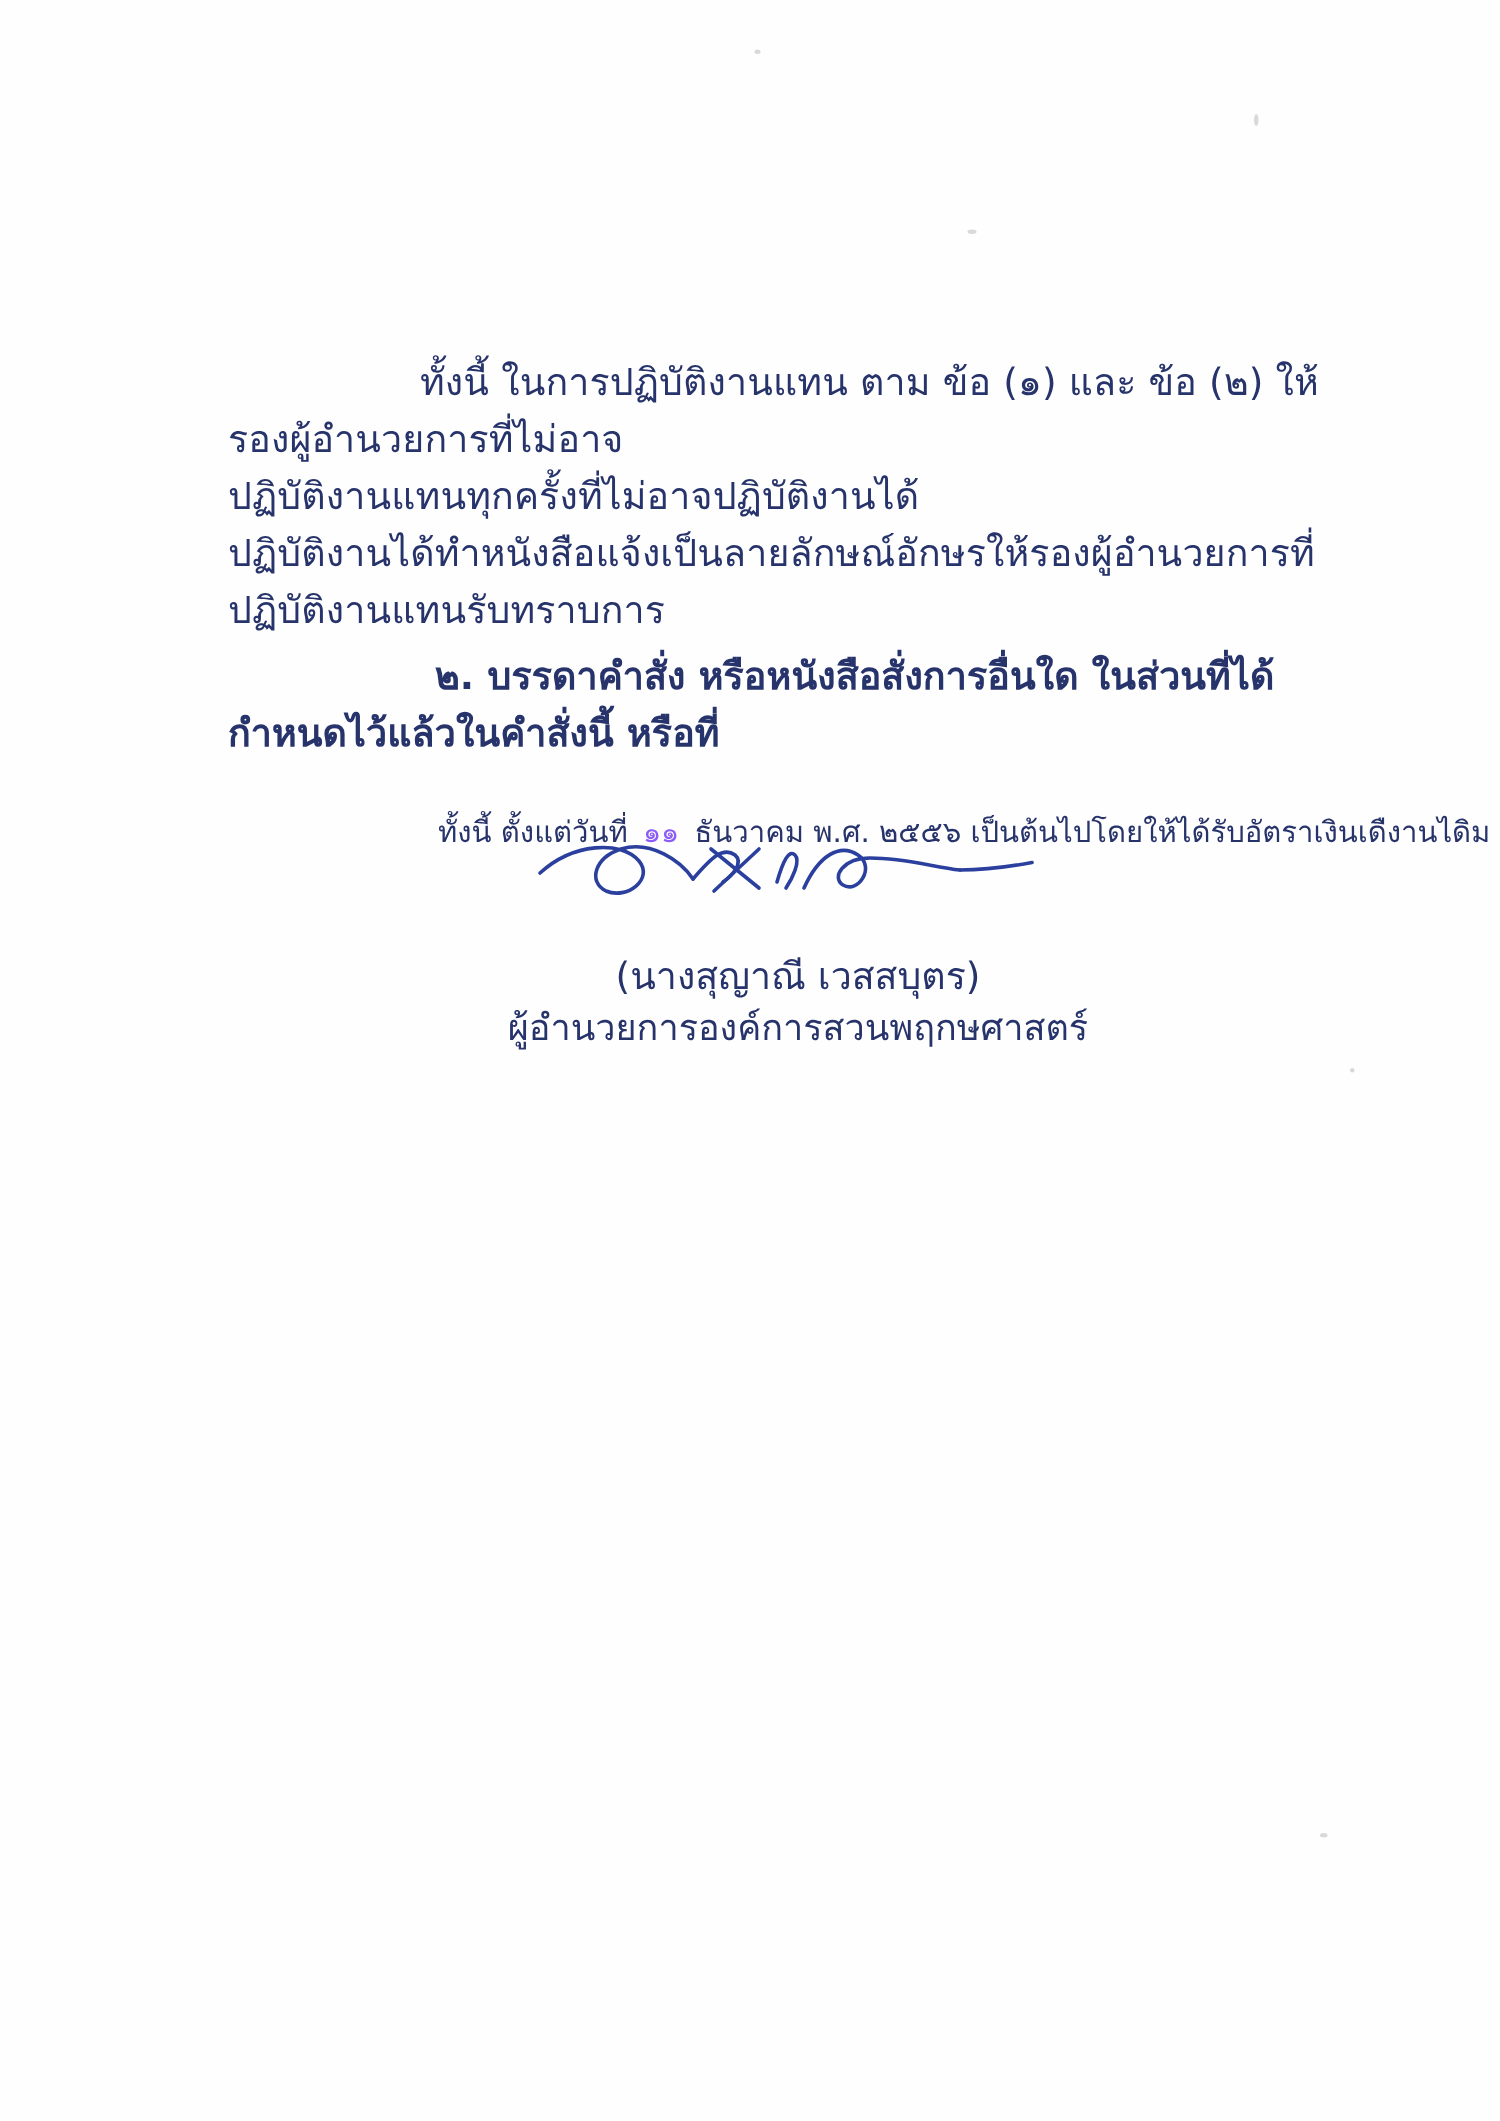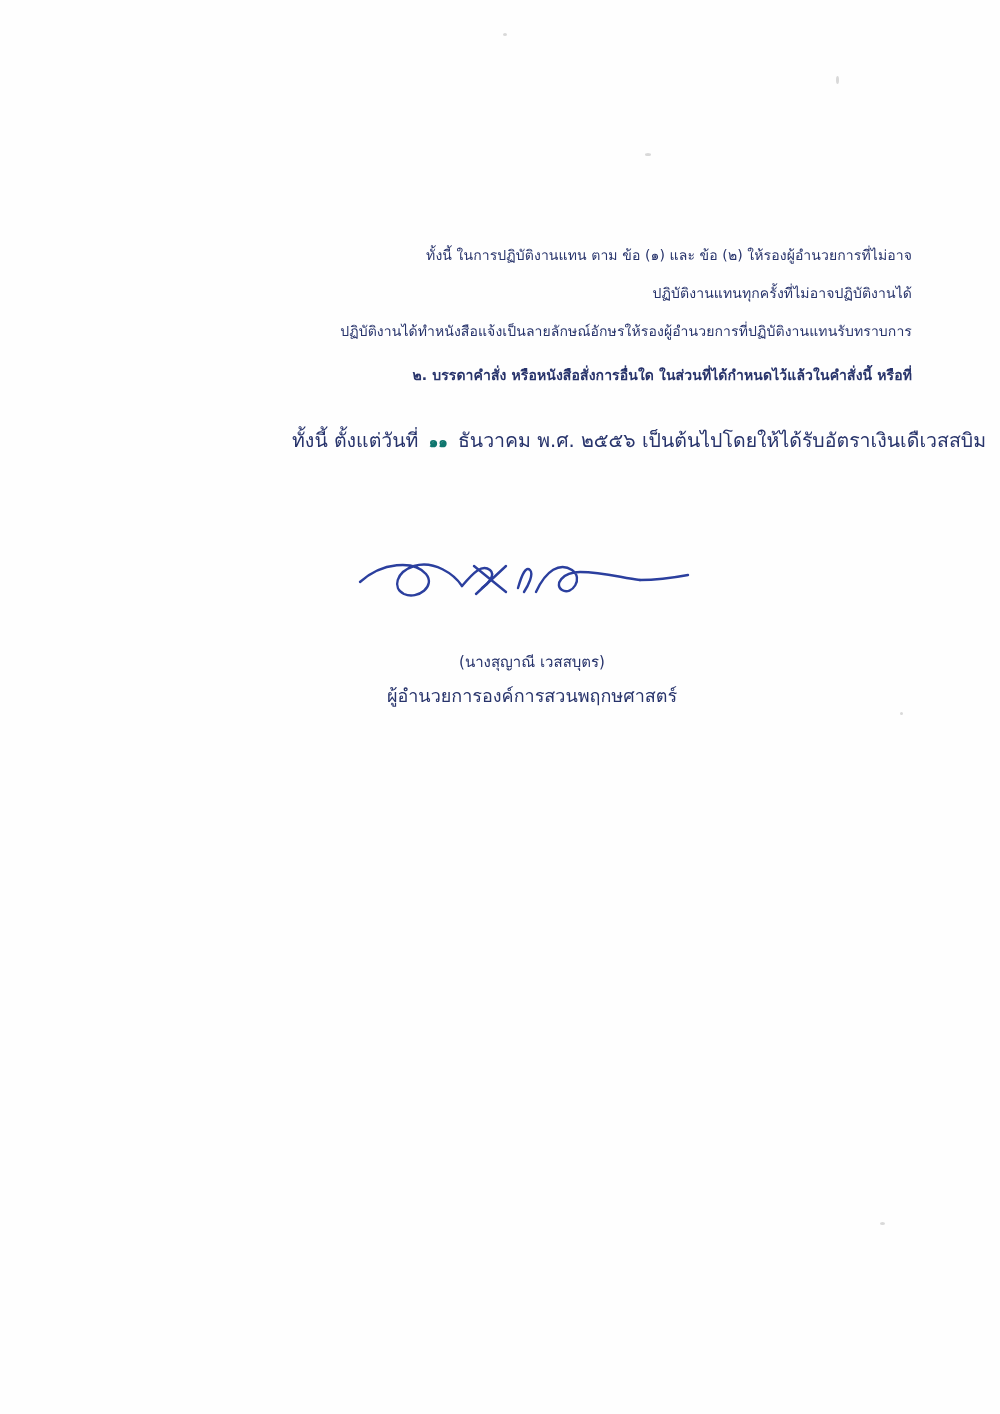--- a/index.html
+++ b/index.html
@@ -35,25 +35,25 @@
   .speck.s5 { left: 880px; top: 1222px;width: 5px;  height: 3px; }
 
   .doc-body {
     position: absolute;
     left: 152px;
     top: 236px;
     width: 760px;
   }
 
   .para {
-    font-size: 14px;
+    font-size: 25px;
     line-height: 38px;
     color: #27336b;
     margin: 0;
-    text-align: right;
+    text-align: left;
     letter-spacing: 0.1px;
   }
   .para.indent-1 { text-indent: 128px; }
   .para.indent-2 { text-indent: 138px; font-weight: bold; }
   .para-block { margin-bottom: 6px; }
 
   .spacer-sm { height: 14px; }
   .spacer-md { height: 22px; }
 
   .line-effective {
@@ -65,47 +65,47 @@
   }
   .line-issued {
     font-size: 19.5px;
     line-height: 38px;
     color: #27336b;
     padding-left: 200px;
     white-space: nowrap;
   }
   .handwritten-num {
     font-family: "DejaVu Sans", sans-serif;
-    font-weight: 700;
-    font-size: 15px;
-    color: #0f766e;
+    font-weight: 400;
+    font-size: 19px;
+    color: #8b5cf6;
     padding: 0 4px;
   }
 
   .signature-area {
     position: absolute;
     left: 152px;
     top: 540px;
     width: 760px;
     text-align: center;
   }
   .signature-svg {
     display: block;
     margin: 0 auto;
     width: 420px;
     height: 90px;
   }
   .sign-name {
-    font-size: 15px;
+    font-size: 25px;
     line-height: 34px;
     color: #27336b;
-    margin-top: 15px;
+    margin-top: 4px;
   }
   .sign-title {
-    font-size: 18px;
+    font-size: 24px;
     line-height: 34px;
     color: #27336b;
   }
 </style>
 </head>
 <body>
 
 <div class="page">
 
   <span class="speck s1"></span>
@@ -125,21 +125,21 @@
     <div class="para-block">
       <p class="para indent-2">๒. บรรดาคำสั่ง หรือหนังสือสั่งการอื่นใด ในส่วนที่ได้กำหนดไว้แล้วในคำสั่งนี้ หรือที่</p>
     </div>
 
     <div class="spacer-md"></div>
 
     <div class="line-effective">
       <span>ทั้งนี้  ตั้งแต่วันที่</span>
       <span class="handwritten-num">๑๑</span>
       <span>ธันวาคม  พ.ศ.  ๒๕๕๖</span>
-      <span>เป็นต้นไปโดยให้ได้รับอัตราเงินเดืเวสสบิม</span>
+      <span>เป็นต้นไปโดยให้ได้รับอัตราเงินเดืงานไดิม</span>
     </div>
 
     <div class="spacer-sm"></div>
 
 
   </div>
 
   <div class="signature-area">
 
     <svg class="signature-svg" viewBox="0 0 420 90" aria-hidden="true">

